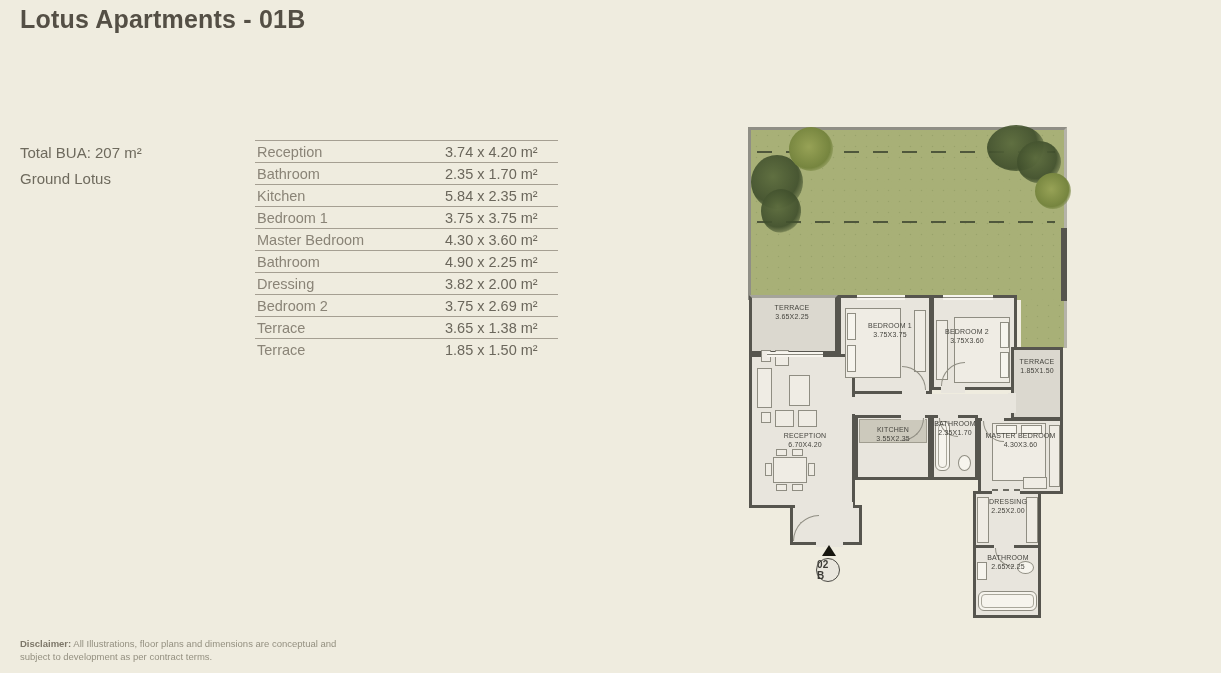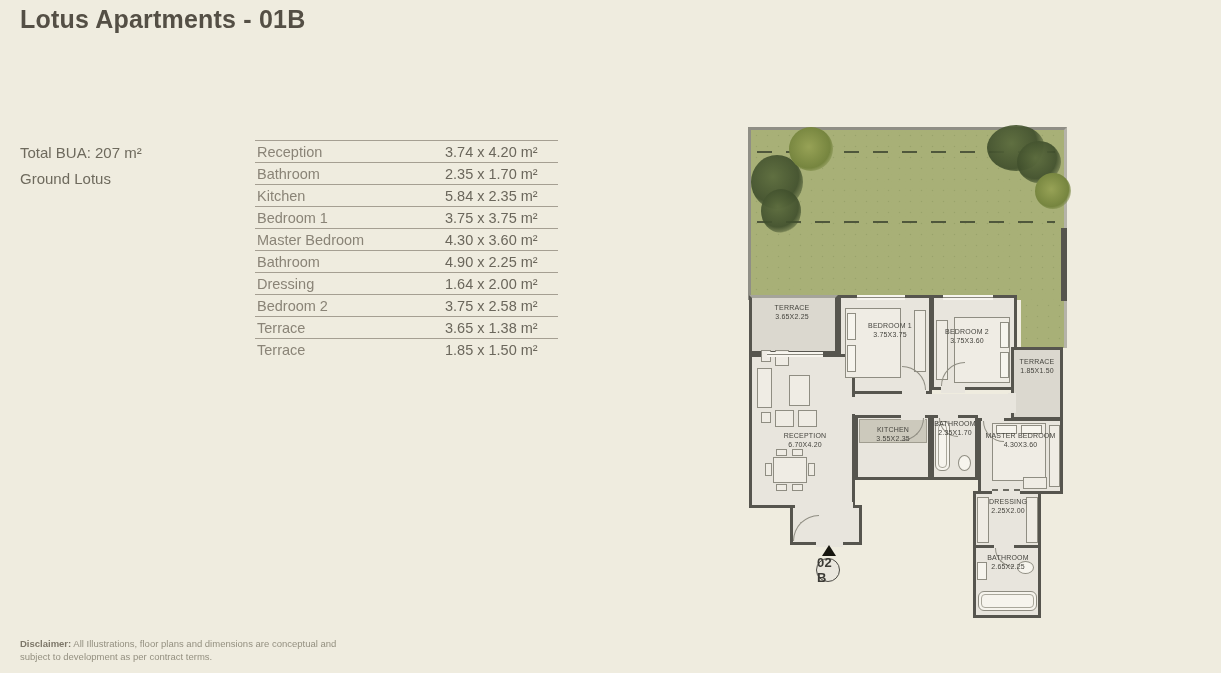--- a/index.html
+++ b/index.html
@@ -66,21 +66,21 @@
   .dashed-open{position:absolute;background:#e8e5dd;z-index:5;
                border-top:2px dashed #6b6a62;}
 
   .rlabel{position:absolute;z-index:7;font-size:7px;line-height:1.3;letter-spacing:.2px;
           color:#45443e;text-align:center;white-space:nowrap;}
 
   .entry-triangle{position:absolute;width:0;height:0;z-index:7;
           border-left:7px solid transparent;border-right:7px solid transparent;
           border-bottom:11px solid #17160f;}
   .unit-badge{position:absolute;width:24px;height:24px;border:1.5px solid #4b4a44;border-radius:50%;
-          background:#e9e6dd;z-index:7;font-size:13px;font-weight:700;color:#3c3b36;
+          background:#e9e6dd;z-index:7;font-size:10px;font-weight:700;color:#3c3b36;
           display:flex;align-items:center;justify-content:center;letter-spacing:.3px;}
 </style>
 </head>
 <body>
 
 <div class="page-title">Lotus Apartments - 01B</div>
 <div class="info">
   <div>Total BUA: 207 m²</div>
   <div>Ground Lotus</div>
 </div>
@@ -105,25 +105,25 @@
   <div class="trow">
       <span class="rname">Master Bedroom</span>
       <span class="rsize">4.30 x 3.60 m²</span>
     </div>
   <div class="trow">
       <span class="rname">Bathroom</span>
       <span class="rsize">4.90 x 2.25 m²</span>
     </div>
   <div class="trow">
       <span class="rname">Dressing</span>
-      <span class="rsize">1.64 x 2.00 m²</span>
+      <span class="rsize">3.82 x 2.00 m²</span>
     </div>
   <div class="trow">
       <span class="rname">Bedroom 2</span>
-      <span class="rsize">3.75 x 2.58 m²</span>
+      <span class="rsize">3.75 x 2.69 m²</span>
     </div>
   <div class="trow">
       <span class="rname">Terrace</span>
       <span class="rsize">3.65 x 1.38 m²</span>
     </div>
   <div class="trow">
       <span class="rname">Terrace</span>
       <span class="rsize">1.85 x 1.50 m²</span>
     </div>
 </div>

